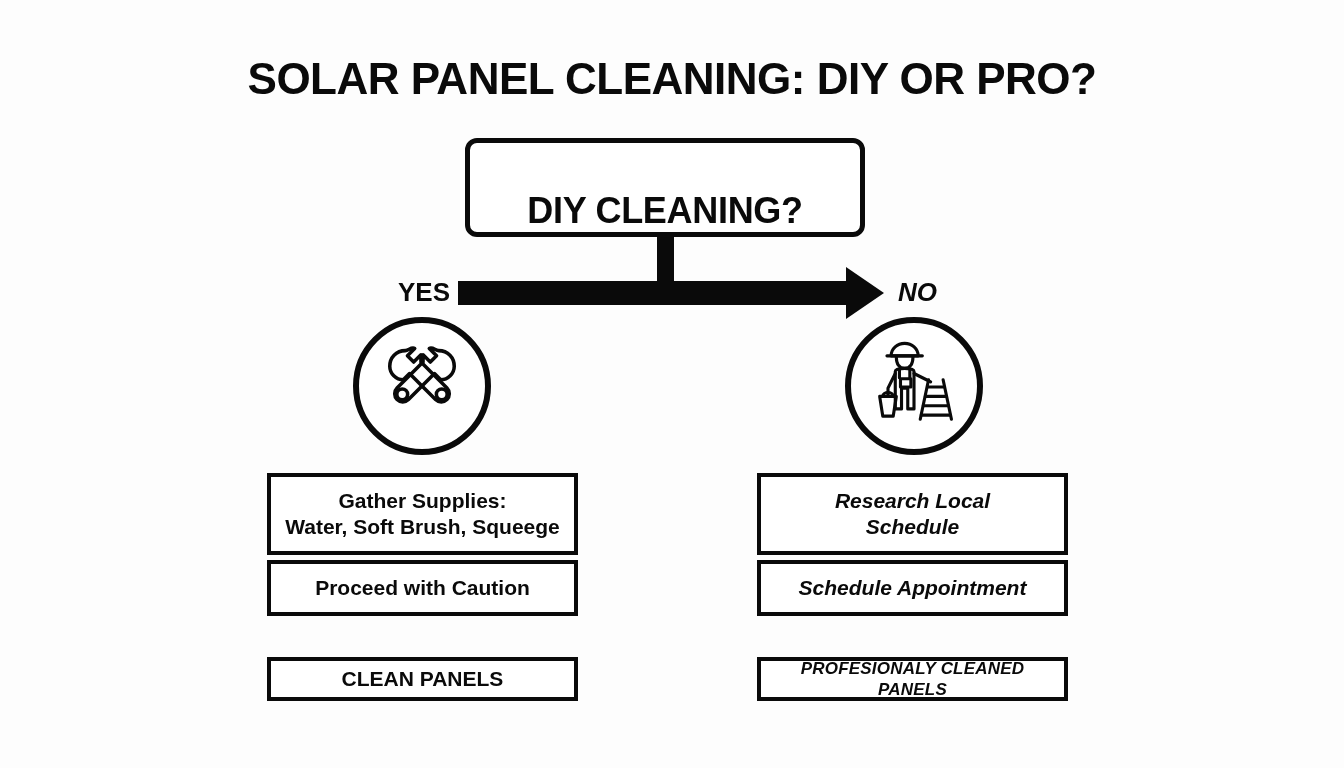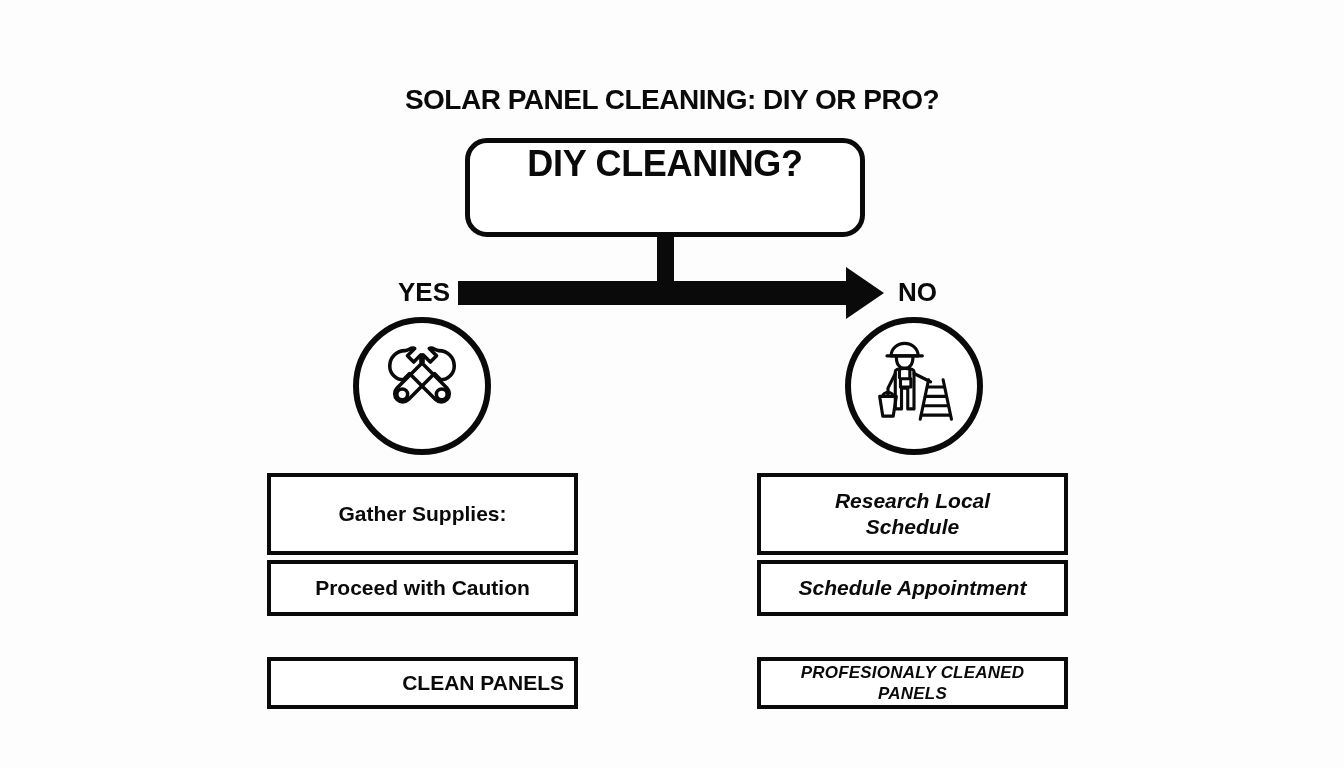--- a/index.html
+++ b/index.html
@@ -20,41 +20,40 @@
     height: 768px;
   }
 
   
   .title {
     position: absolute;
     left: 0;
     top: 54px;
     width: 1344px;
     text-align: center;
-    font-size: 28px;
+    font-size: 44px;
     font-weight: 800;
     letter-spacing: -0.5px;
     color: #0a0a0a;
     white-space: nowrap;
-    margin-top: 30px;
   }
 
   
   .decision {
     position: absolute;
     left: 465px;
     top: 138px;
     width: 400px;
     height: 99px;
     box-sizing: border-box;
     border: 5px solid #0a0a0a;
-    border-radius: 22px;
+    border-radius: 12px;
     background: #ffffff;
     display: flex;
-    align-items: flex-start;
+    align-items: flex-end;
     justify-content: center;
   }
   .decision-label {
     font-size: 36px;
     font-weight: 800;
     letter-spacing: -0.3px;
     color: #0a0a0a;
     white-space: nowrap;
   }
 
@@ -86,21 +85,21 @@
     border-left: 38px solid #0a0a0a;
   }
   .branch-label {
     position: absolute;
     font-size: 26px;
     font-weight: 800;
     color: #0a0a0a;
     white-space: nowrap;
   }
   .branch-yes { left: 398px; top: 277px; }
-  .branch-no  { left: 898px; top: 277px; }
+  .branch-no  { left: 898px; top: 277px; font-style: italic; }
 
   
   .icon-circle {
     position: absolute;
     width: 138px;
     height: 138px;
     top: 317px;
     box-sizing: border-box;
     border: 6px solid #0a0a0a;
     border-radius: 50%;
@@ -133,21 +132,21 @@
   }
   .pbox-text.small {
     font-size: 17px;
     font-weight: 700;
     letter-spacing: 0.2px;
   }
   .col-left  { left: 267px; width: 311px; }
   .col-right { left: 757px; width: 311px; font-style: italic; }
   .row-1 { top: 473px; height: 82px; }
   .row-2 { top: 560px; height: 56px; }
-  .row-3 { top: 657px; height: 52px; justify-content: flex-end; }
+  .row-3 { top: 657px; height: 44px; }
 </style>
 </head>
 <body>
 
 <div id="stage">
 
   <div class="title">SOLAR PANEL CLEANING: DIY OR PRO?</div>
 
   <div class="decision">
     <span class="decision-label">DIY CLEANING?</span>
@@ -197,20 +196,21 @@
       <line x1="63" y1="51" x2="79" y2="51"></line>
       <line x1="61" y1="60" x2="81" y2="60"></line>
       <line x1="59" y1="69" x2="83" y2="69"></line>
       <line x1="57" y1="78" x2="85" y2="78"></line>
     </svg>
   </div>
 
   <div class="pbox col-left row-1">
     <div class="pbox-text">
       <span>Gather Supplies:</span><br>
+      <span>Water, Soft Brush, Squeege</span>
     </div>
   </div>
   <div class="pbox col-left row-2">
     <div class="pbox-text">Proceed with Caution</div>
   </div>
   <div class="pbox col-left row-3">
     <div class="pbox-text">CLEAN PANELS</div>
   </div>
 
   <div class="pbox col-right row-1">

